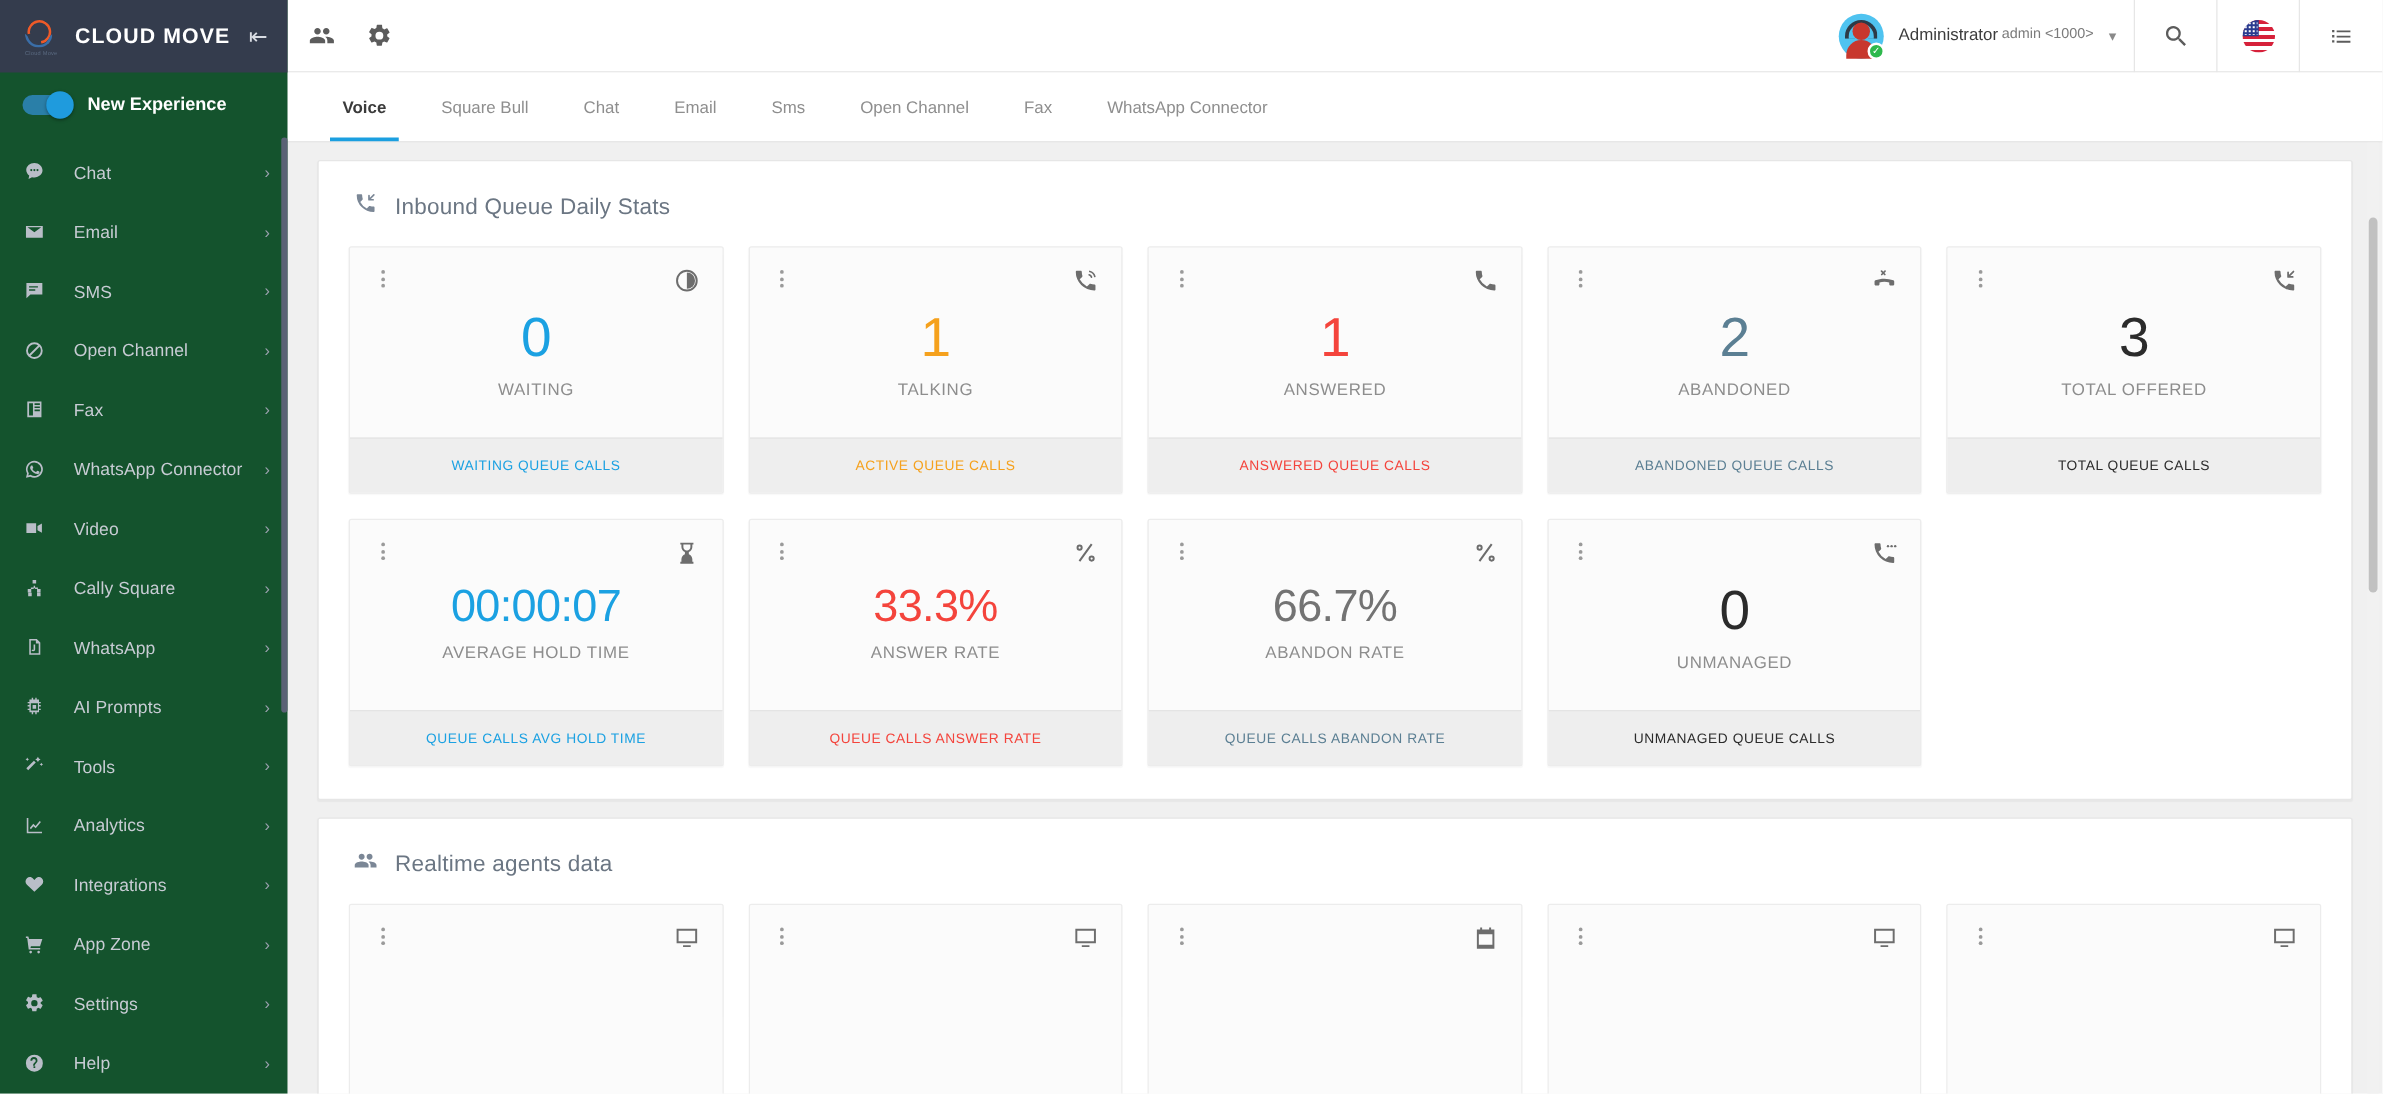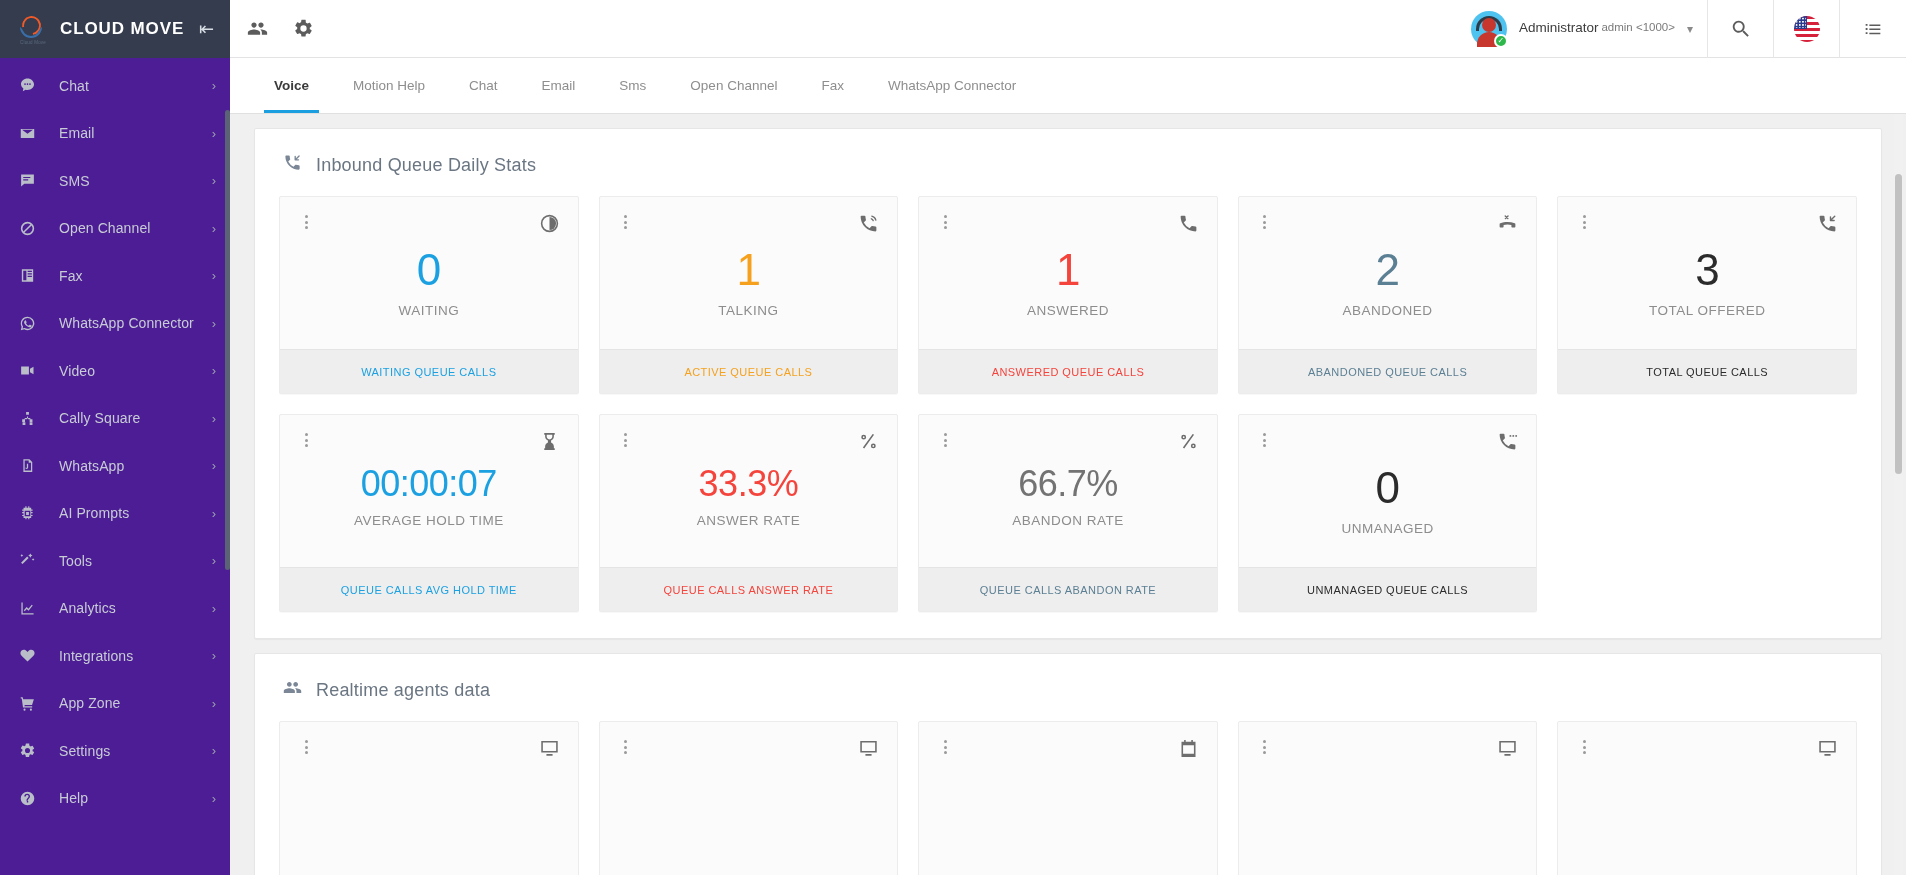--- a/index.html
+++ b/index.html
@@ -7,21 +7,21 @@
     width: 1906px; height: 875px;
     overflow: hidden;
     font-family: "Liberation Sans", sans-serif;
     background: #ffffff;
   }
   .app { display: flex; width: 1906px; height: 875px; }
 
   
   .sidebar {
     width: 230px; flex: 0 0 230px; height: 875px;
-    background: #4c1d95; color: #c3c7cf;
+    background: #14532d; color: #c3c7cf;
     display: flex; flex-direction: column;
     position: relative;
   }
   .sb-brand {
     height: 58px; flex: 0 0 58px;
     display: flex; align-items: center;
     background: #343c4d; padding: 0 14px 0 18px;
   }
   .brand-logo { width: 30px; height: 30px; position: relative; flex: 0 0 30px; }
   .brand-logo .ring {
@@ -176,21 +176,21 @@
   .scrollbody {
     flex: 1 1 auto; overflow: hidden; padding: 14px 24px 0 24px;
     position: relative;
   }
   .panel {
     background: #ffffff; border: 1px solid #e6e6e6; border-radius: 2px;
     padding: 18px 22px 26px 22px; margin-bottom: 14px;
     box-shadow: 0 1px 1px rgba(0,0,0,.04);
   }
   .panel-head {
-    display: flex; align-items: flex-end; gap: 14px;
+    display: flex; align-items: center; gap: 14px;
     padding: 6px 0 20px 6px;
   }
   .panel-head svg { fill: #7b8796; }
   .panel-title { font-size: 18px; color: #6b7683; font-weight: 400; letter-spacing: .2px; }
 
   .cardgrid {
     display: grid; grid-template-columns: repeat(5, 1fr);
     gap: 20px; padding: 0 2px;
   }
   .card {
@@ -255,20 +255,26 @@
     <div class="sb-brand">
       <div class="brand-logo">
         <div class="ring"></div>
           <div class="tail"></div>
         <div class="tinytext">Cloud Move</div>
       </div>
       <div class="brand-name">CLOUD MOVE</div>
       <div class="collapse-btn">⇤</div>
     </div>
 
+    <div class="sb-toggle-row">
+      <div class="switch">
+          <div class="knob"></div>
+        </div>
+      <div class="switch-label">New Experience</div>
+    </div>
 
     <nav class="sb-menu" id="sb-menu">
         <div class="sb-item">
           <span class="sb-ico">
             <svg viewBox="0 0 24 24">
               <path d="M12 2C6.9 2 2.8 5.6 2.8 10c0 2.5 1.3 4.7 3.4 6.2L5.4 20l3.9-2c.85.2 1.76.3 2.7.3 5.1 0 9.2-3.6 9.2-8s-4.1-8.3-9.2-8.3zM8.5 11.2a1.2 1.2 0 1 1 0-2.4 1.2 1.2 0 0 1 0 2.4zm3.5 0a1.2 1.2 0 1 1 0-2.4 1.2 1.2 0 0 1 0 2.4zm3.5 0a1.2 1.2 0 1 1 0-2.4 1.2 1.2 0 0 1 0 2.4z"></path>
             </svg>
           </span>
           <span class="sb-text">Chat</span>
           <span class="sb-caret">›</span>
@@ -462,21 +468,21 @@
             </svg>
         </div>
       </div>
     </header>
 
     <div class="tabstrip" id="tabstrip">
         <div class="tab active">
           <span>Voice</span>
         </div>
         <div class="tab">
-          <span>Motion Help</span>
+          <span>Square Bull</span>
         </div>
         <div class="tab">
           <span>Chat</span>
         </div>
         <div class="tab">
           <span>Email</span>
         </div>
         <div class="tab">
           <span>Sms</span>
         </div>

